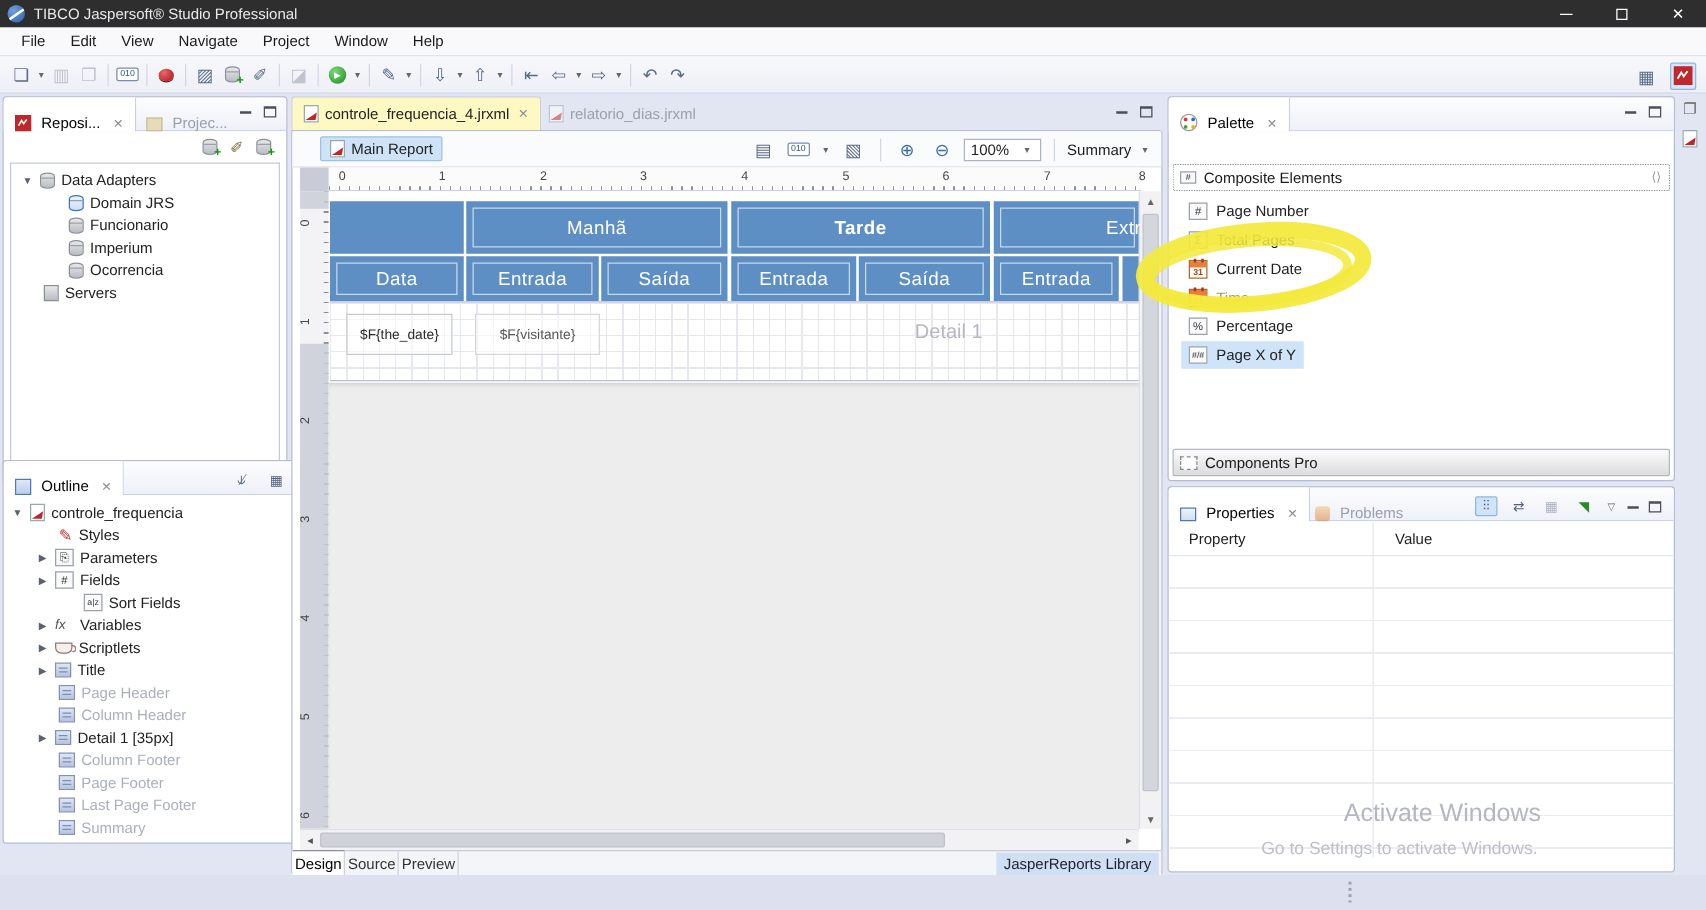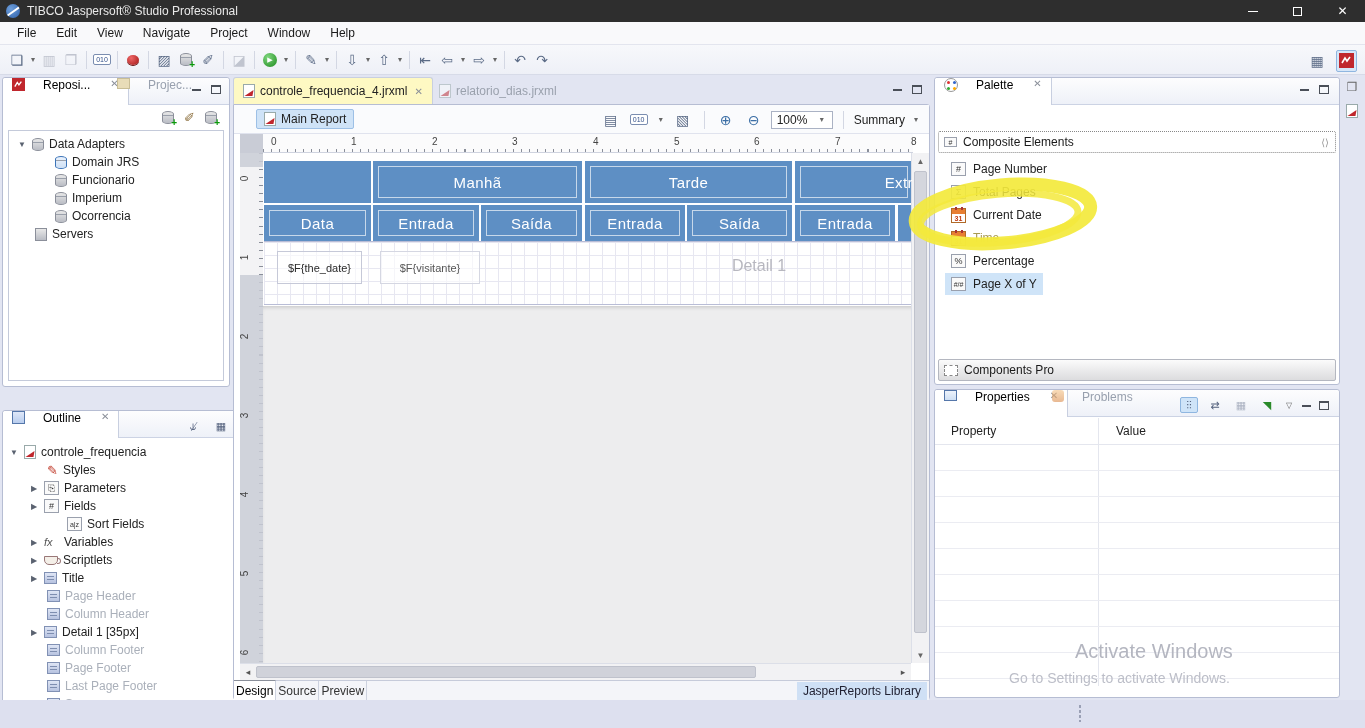--- a/index.html
+++ b/index.html
@@ -40,21 +40,21 @@
 .i-pal::before{content:"";position:absolute;left:2px;top:2px;width:3px;height:3px;border-radius:50%;background:#d33;box-shadow:6px 0 0 #36c,0 6px 0 #3a3,6px 6px 0 #fa0}
 .i-band{width:13px;height:12px;background:linear-gradient(#dfe6f5,#b7c3e0);border:1px solid #8191b4;position:relative}
 .i-band::before{content:"";position:absolute;left:2px;right:2px;top:3px;height:1px;background:#7e8eb0;box-shadow:0 3px 0 #7e8eb0}
 .i-cal{width:15px;height:15px;background:#fff;border:1px solid #b06a28;position:relative;font-size:7px;color:#c03a10;text-align:center;line-height:19px;font-weight:bold}
 .i-cal::before{content:"";position:absolute;left:0;right:0;top:0;height:5px;background:#e87f32}
 .i-cal::after{content:"";position:absolute;top:-2px;left:3px;width:2px;height:3px;background:#a33;box-shadow:6px 0 0 #a33}
 .pbox{width:15px;height:14px;border:1px solid #9aa0ad;background:#fafafa;display:inline-flex;align-items:center;justify-content:center;font-size:9px;color:#333}
 
 .panel{position:absolute;background:#fff;border:1px solid #b6bdd3;border-radius:3px}
 .tabbar{position:absolute;left:0;right:0;top:0;height:27px;background:linear-gradient(#fdfdfe,#eef1f8);border-bottom:1px solid #ccd3e4;border-radius:3px 3px 0 0}
-.vtab{position:absolute;top:0;height:27px;display:flex;align-items:flex-start;gap:18px;padding:0 9px;white-space:nowrap}
+.vtab{position:absolute;top:0;height:27px;display:flex;align-items:flex-end;gap:8px;padding:0 9px;white-space:nowrap}
 .vtab.on{background:#fff;border-right:1px solid #c8cfe0;border-radius:3px 0 0 0;color:#000}
 .vtab.off{color:#98a0ae}
 .xx{color:#8a8f99;font-size:10px;margin-left:2px}
 .minmax{position:absolute;top:7px;display:flex;gap:10px;color:#4a4f58;font-size:10px;align-items:center}
 .mm-min{width:9px;height:3px;border-bottom:2px solid #4a4f58}
 .mm-max{width:10px;height:9px;border:1px solid #4a4f58;border-top-width:2px}
 .trow{height:18px;display:flex;align-items:center;gap:5px;white-space:nowrap}
 .trow .chev{width:10px;font-size:8px;color:#5a6270;text-align:center}
 .trow.gray{color:#aab0ba}
 .fxi{font-style:italic;font-size:11px;color:#555;width:15px}
@@ -264,21 +264,21 @@
         <span class="i-db noplus"></span>
         <span>Ocorrencia</span>
       </div>
       <div class="trow" style="padding-left:26px">
         <span style="width:12px;height:13px;background:linear-gradient(#e8e8e8,#b9bcc4);border:1px solid #8b8f9a"></span>
         <span>Servers</span>
       </div>
     </div>
   </div>
 
-  <div class="panel" style="left:2px;top:410px;width:276px;height:307px;overflow:hidden">
+  <div class="panel" style="left:2px;top:368px;width:276px;height:307px;overflow:hidden">
     <div class="tabbar">
       <div class="vtab on" style="left:0">
         <span style="width:13px;height:13px;border:1px solid #5577aa;background:linear-gradient(#dfe8f8,#b9cdee)"></span>
         <span>Outline</span>
         <span class="xx">✕</span>
       </div>
       <div class="minmax" style="right:8px">
         <span class="pti">⫝̸</span>
         <span class="pti">▦</span>
         <span class="mm-min"></span>
@@ -432,21 +432,21 @@
         <span class="num" style="top:415px">5</span>
         <span class="num" style="top:494px">6</span>
       </div>
 
       <div id="canvas">
 
         <div class="hcell" style="left: 1px; top: 8px; width: 107px; height: 42px; background: rgb(94, 143, 196);"></div>
         <div class="hcell inb" style="left: 110px; top: 8px; width: 209px; height: 42px; background: rgb(94, 143, 196);">
             <span class="lbl">Manhã</span>
           </div>
-        <div class="hcell inb" style="left: 322px; top: 8px; width: 207px; height: 42px; background: rgb(94, 143, 196);">
+        <div class="hcell inb" style="left: 322px; top: 8px; width: 207px; height: 42px; background: rgb(94, 143, 196); font-weight: bold;">
             <span class="lbl">Tarde</span>
           </div>
         <div class="hcell inb" style="left: 532px; top: 8px; width: 118px; height: 42px; justify-content: flex-end; background: rgb(94, 143, 196);">
             <span class="lbl">Extr</span>
           </div>
 
         <div class="hcell inb" style="left: 1px; top: 52px; width: 107px; height: 36px; background: rgb(94, 143, 196);">
             <span class="lbl">Data</span>
           </div>
         <div class="hcell inb" style="left: 110px; top: 52px; width: 106px; height: 36px; background: rgb(94, 143, 196);">

